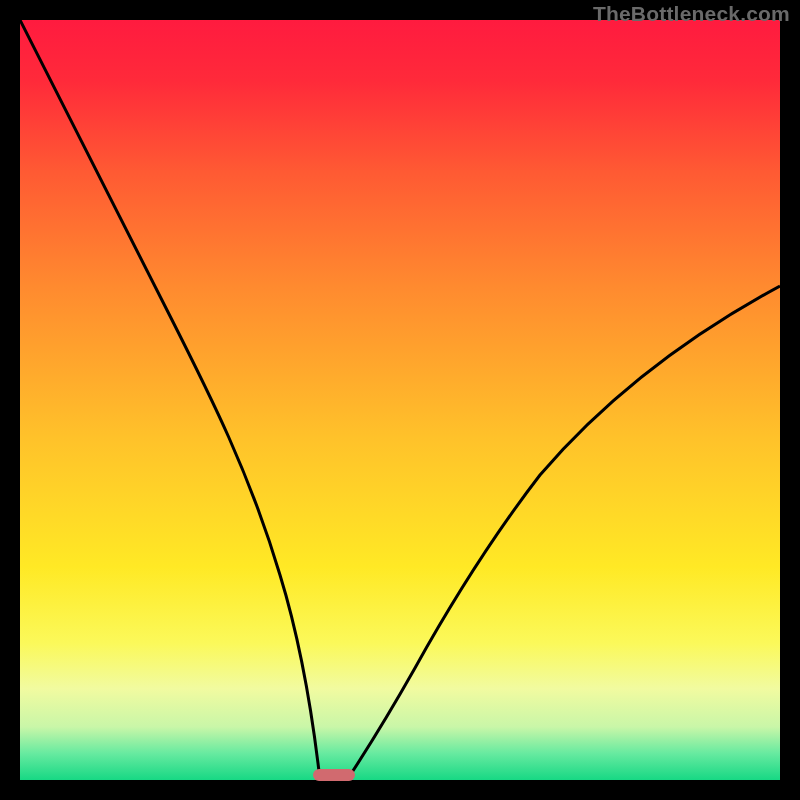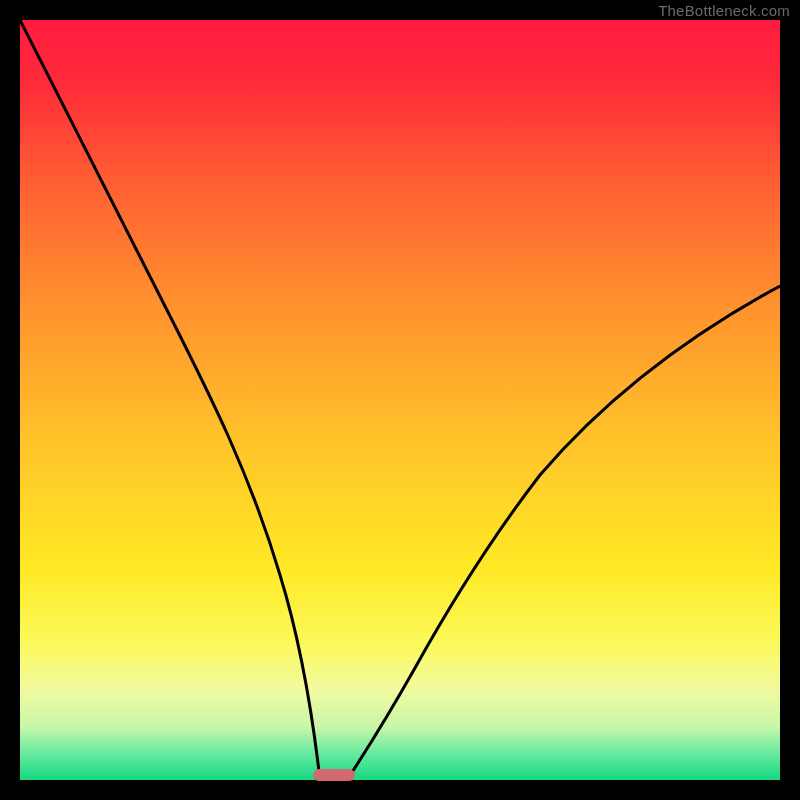--- a/index.html
+++ b/index.html
@@ -24,22 +24,22 @@
     left: 0;
     top: 0;
     width: 760px;
     height: 760px;
   }
   .watermark {
     position: absolute;
     top: 2px;
     right: 10px;
     color: #6a6a6a;
-    font-size: 15px;
-    font-weight: 400;
+    font-size: 21px;
+    font-weight: 700;
     letter-spacing: 0.2px;
     user-select: none;
   }
   svg.curve {
     position: absolute;
     left: 0;
     top: 0;
     width: 760px;
     height: 760px;
     pointer-events: none;

